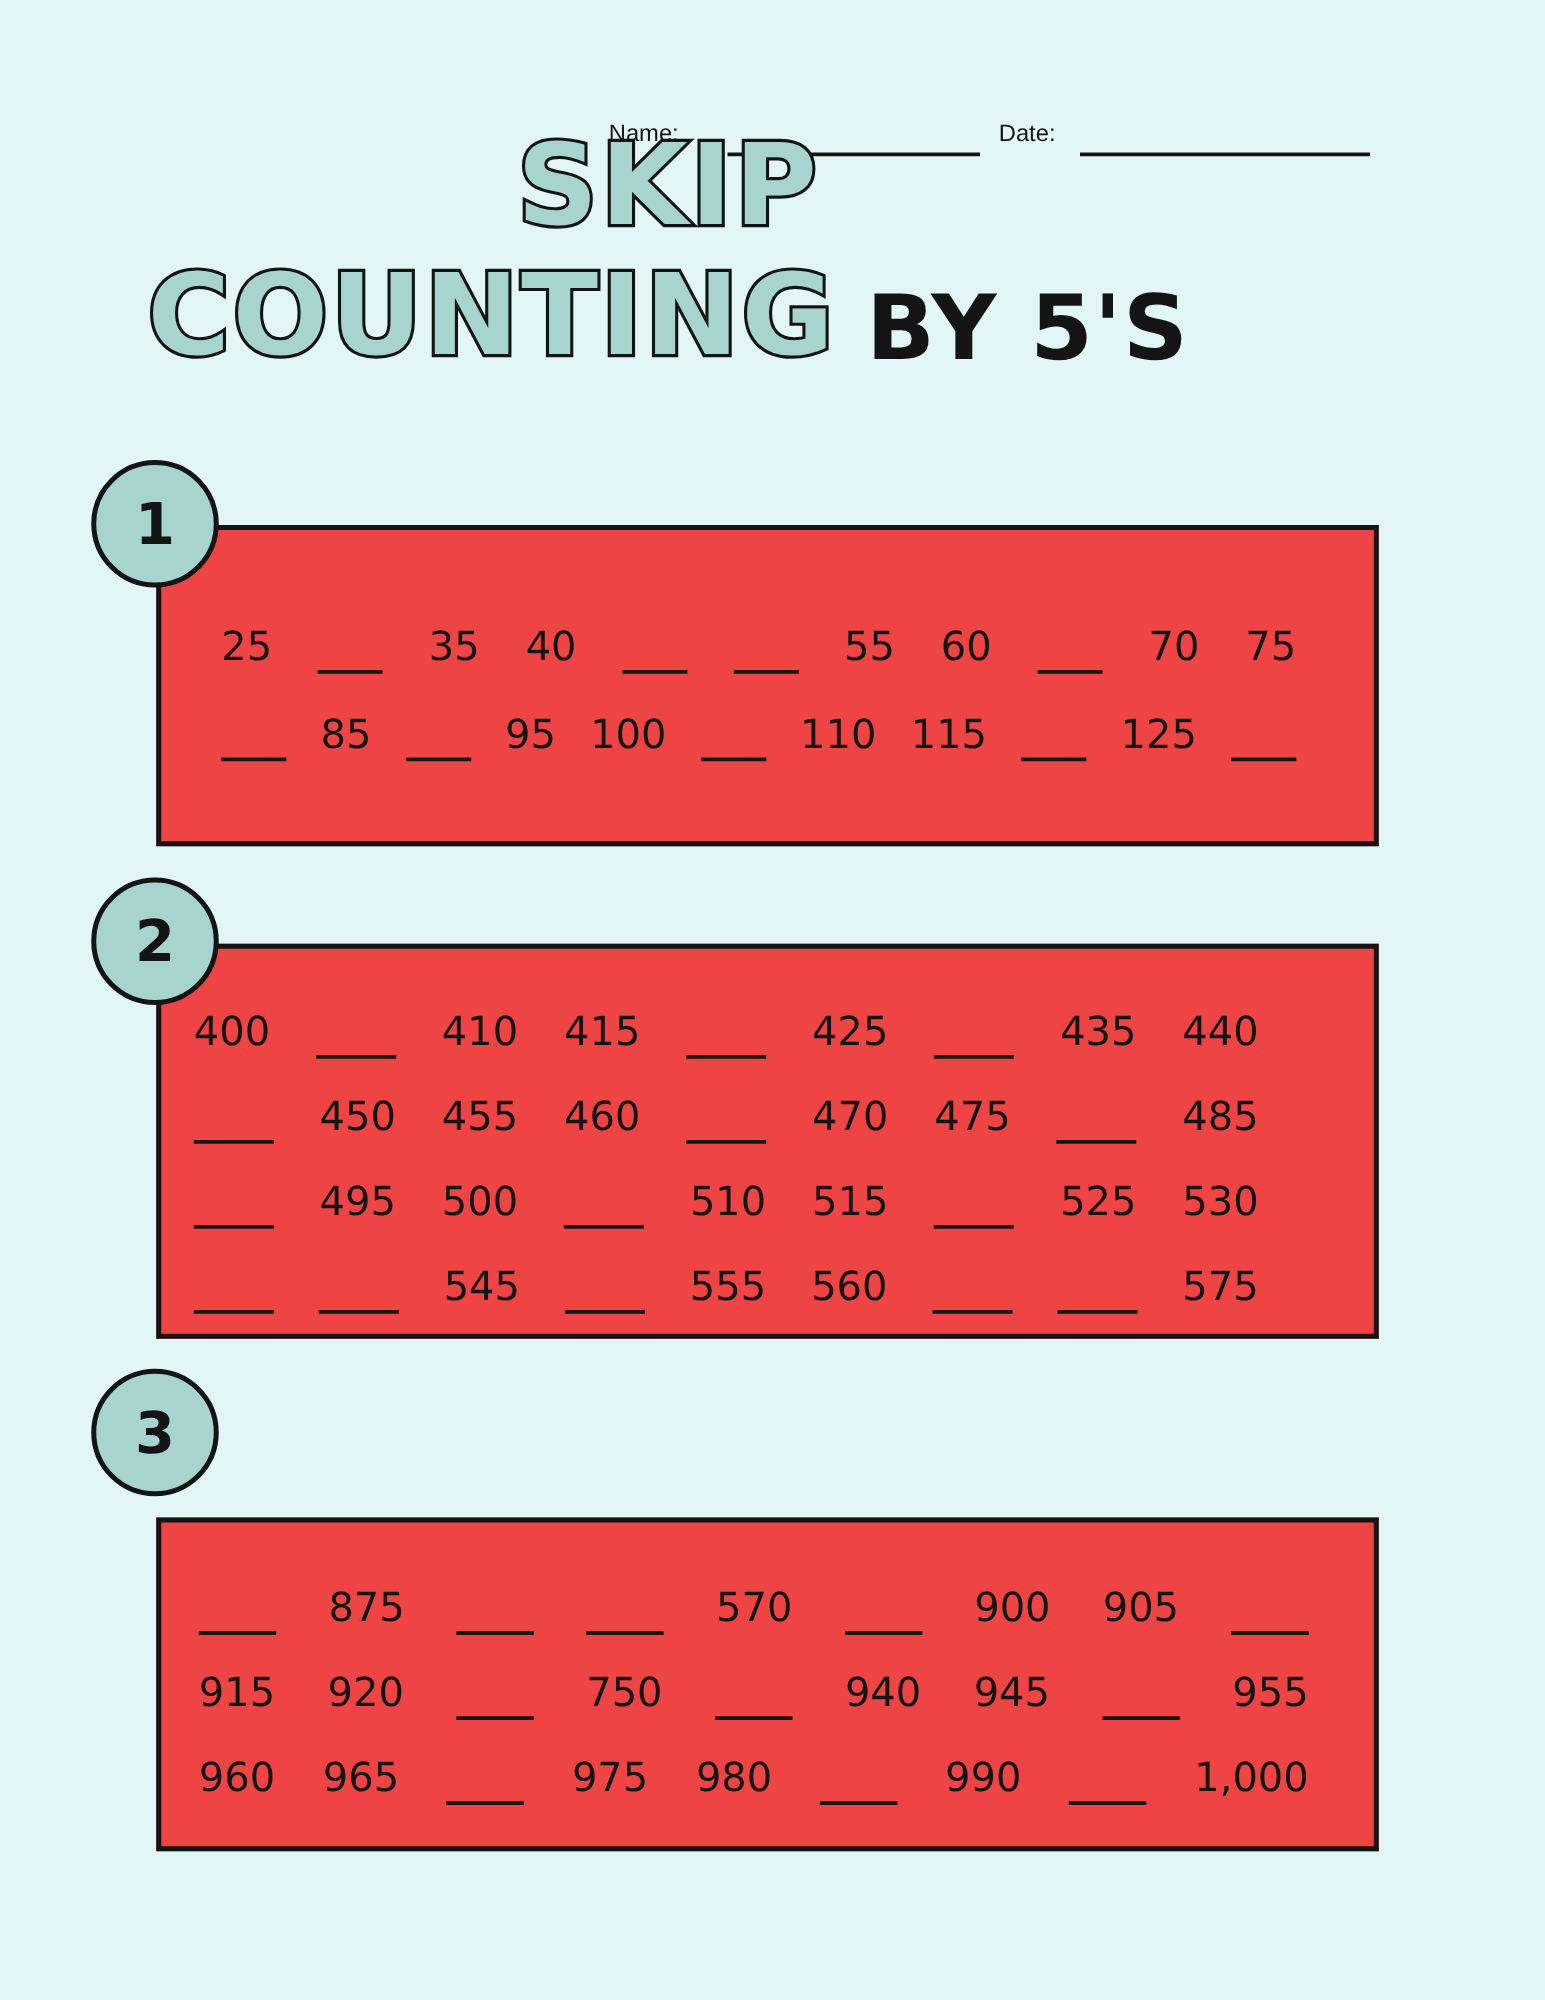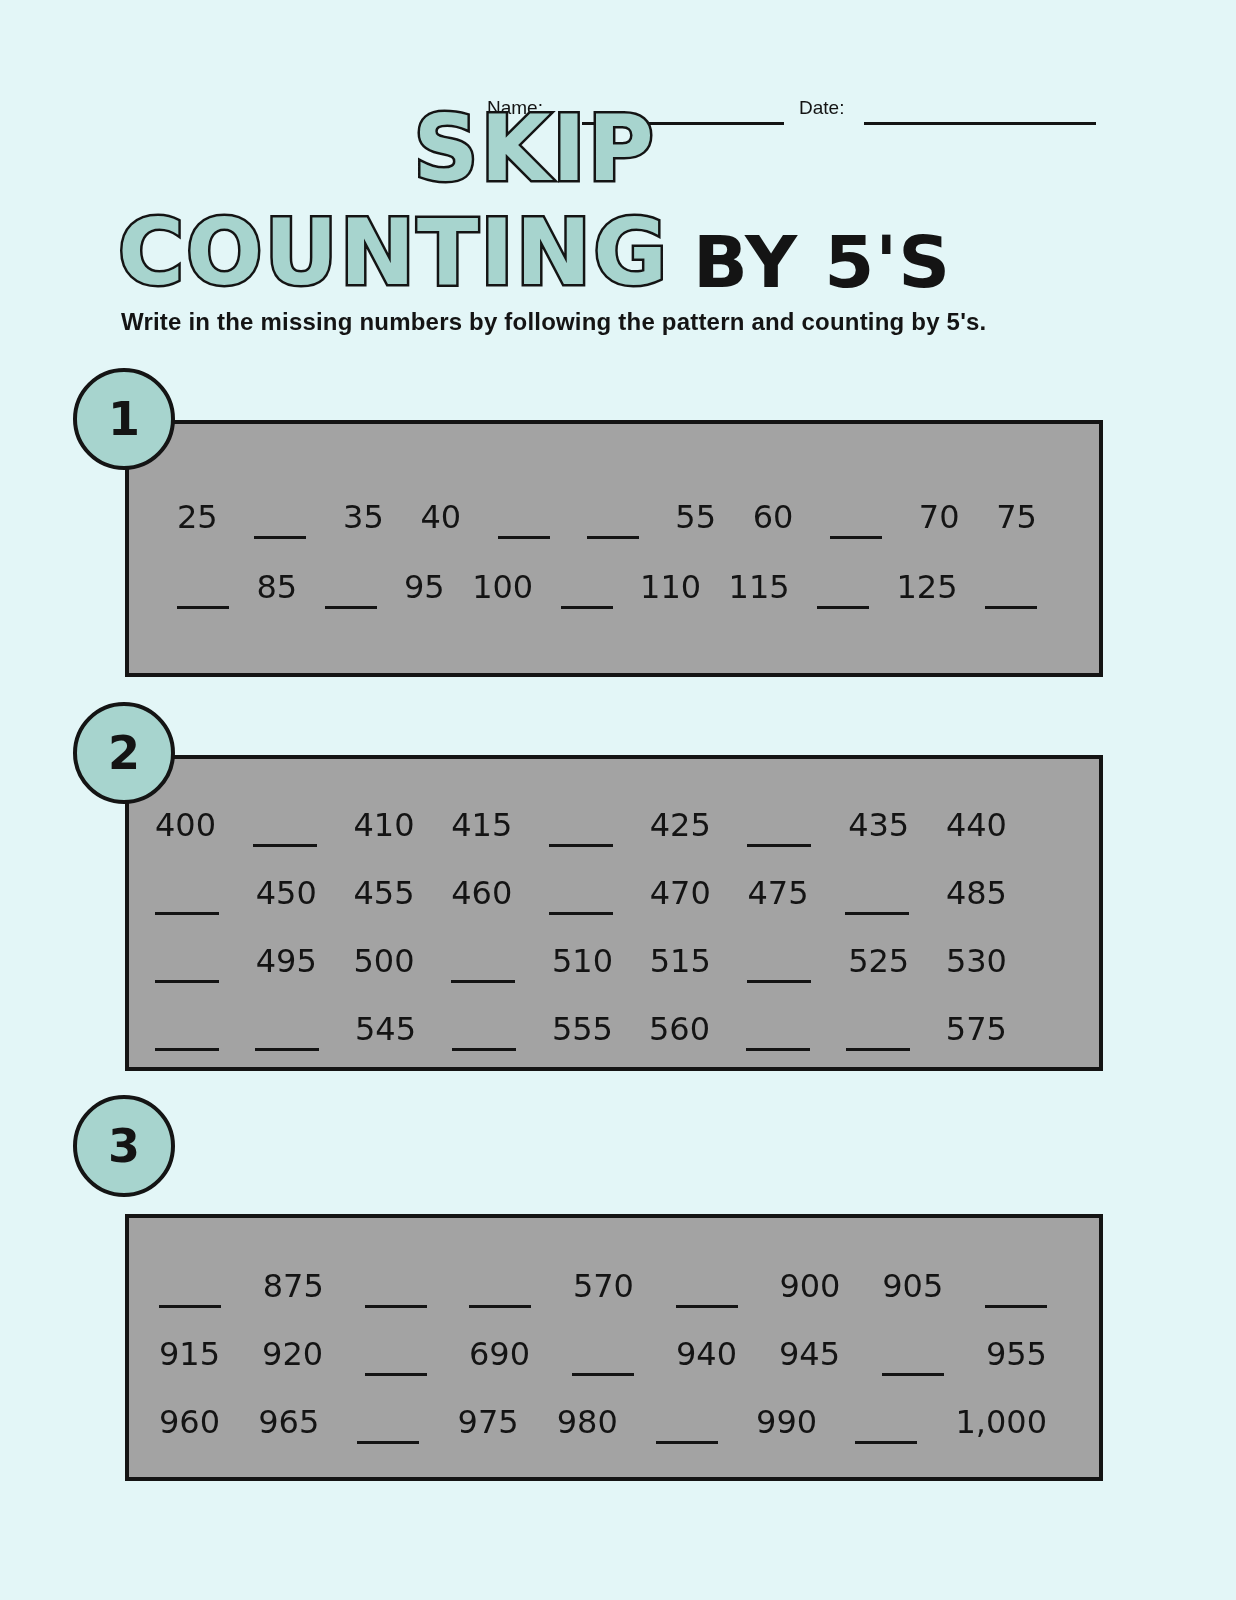--- a/index.html
+++ b/index.html
@@ -66,21 +66,21 @@
     font-size:24px;
     letter-spacing:0.2px;
     color:#141414;
   }
 
   
   .section-box{
     position:absolute;
     left:125px;
     width:978px;
-    background:#a3a3a3;
+    background:#ef4444;
     border:4px solid #141414;
     box-sizing:border-box;
   }
   .section-1{top:420px;height:257px;}
   .section-2{top:755px;height:316px;}
   .section-3{top:1214px;height:267px;}
 
   .circle{
     position:absolute;
     width:94px;
@@ -140,21 +140,20 @@
   <span class="hdr-line date-line"></span>
 
   <div class="title">
     <span class="bubble title-line1">SKIP</span>
     <span class="title-line2">
       <span class="bubble">COUNTING</span>
       <span class="title-suffix">BY 5'S</span>
     </span>
   </div>
 
-  <div class="instruction">Write in the missing numbers by following the pattern and counting by 5's.</div>
 
   <div class="circle circle-1">
     <span>1</span>
   </div>
   <div class="section-box section-1">
     <div class="rows">
         <div class="num-row">
           <span class="num">25</span>
           <span class="blank"></span>
           <span class="num">35</span>
@@ -248,21 +247,21 @@
           <span class="num">570</span>
           <span class="blank"></span>
           <span class="num">900</span>
           <span class="num">905</span>
           <span class="blank"></span>
         </div>
         <div class="num-row">
           <span class="num">915</span>
           <span class="num">920</span>
           <span class="blank"></span>
-          <span class="num">690</span>
+          <span class="num">750</span>
           <span class="blank"></span>
           <span class="num">940</span>
           <span class="num">945</span>
           <span class="blank"></span>
           <span class="num">955</span>
         </div>
         <div class="num-row">
           <span class="num">960</span>
           <span class="num">965</span>
           <span class="blank"></span>

